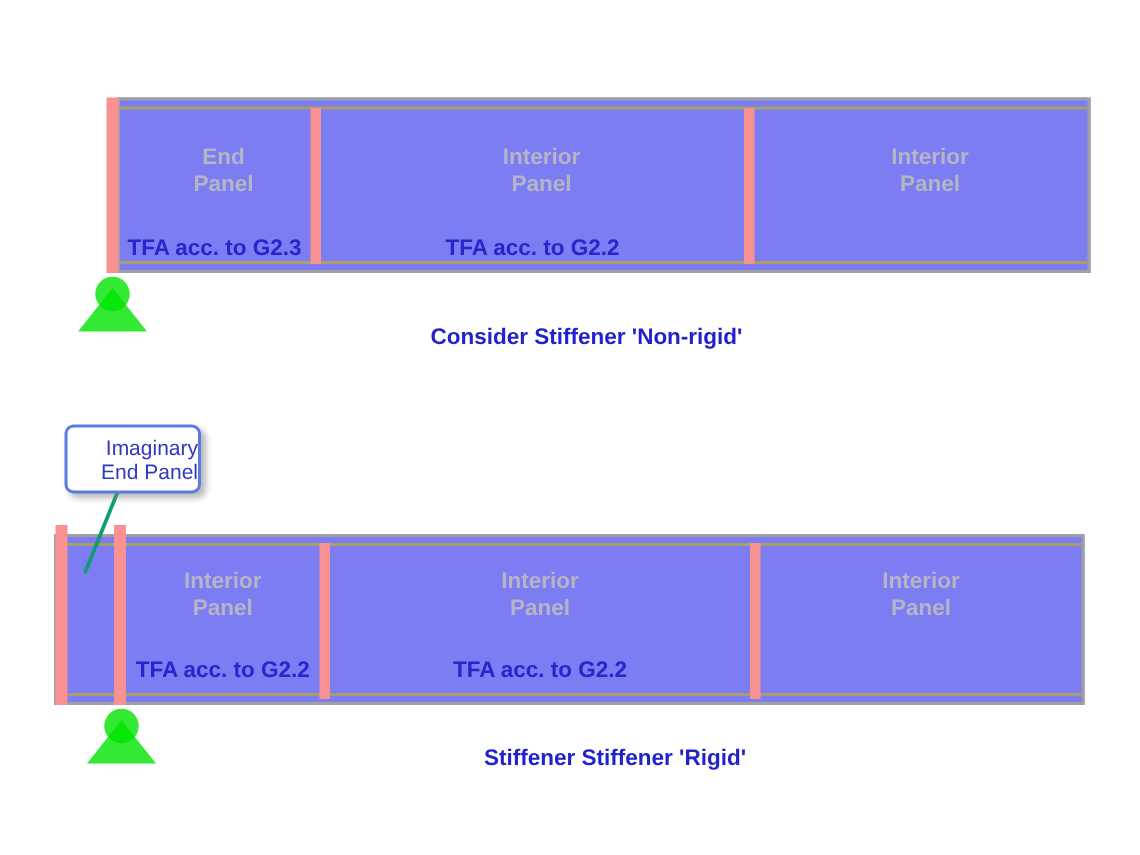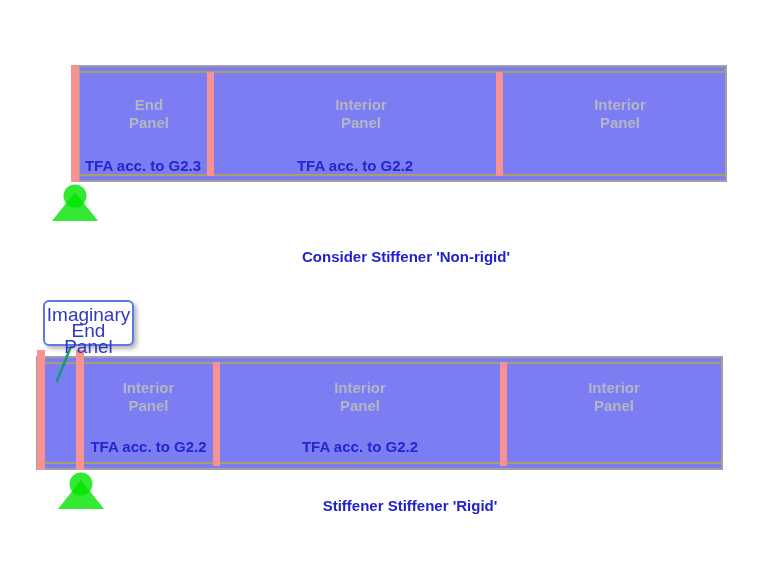--- a/index.html
+++ b/index.html
@@ -25,24 +25,24 @@
   }
   .d1 .panel-title{top:31px;margin-left:12px;}
   .d1 .tfa{bottom:8px;}
   .d2 .panel-title{top:23px;}
   .d2 .tfa{bottom:15px;}
   .caption{
     position:absolute;text-align:center;font-weight:bold;font-size:15px;
     color:#2222cc;white-space:nowrap;
   }
   .callout{
-    position:absolute;left:43px;top:300px;width:91px;height:46px;box-sizing:border-box;
+    position:absolute;left:43px;top:283px;width:91px;height:46px;box-sizing:border-box;
     background:#ffffff;border:2px solid #5a7ce0;border-radius:6px;
     box-shadow:3px 3px 4px rgba(125,125,125,0.55);
-    text-align:center;font-size:19px;line-height:16px;color:#3138bf;
+    text-align:right;font-size:14px;line-height:16px;color:#3138bf;
     padding-top:5px;z-index:6;
   }
   .abs{position:absolute;}
 </style>
 </head>
 <body>
 
 <div id="stage">
 
   <div class="d1">
@@ -77,21 +77,21 @@
         <span>Interior</span><br>
         <span>Panel</span>
       </div>
     </div>
 
     <svg class="abs" style="left:49px;top:182px;" width="52" height="40" viewBox="0 0 52 40">
       <polygon points="26,10 49,39 3,39" fill="#00e400" fill-opacity="0.8"></polygon>
       <circle cx="26" cy="14" r="11.5" fill="#00e400" fill-opacity="0.8"></circle>
     </svg>
 
-    <div class="caption" style="left:150px;top:216px;width:512px;margin-top:32px;">Consider Stiffener 'Non-rigid'</div>
+    <div class="caption" style="left:135px;top:216px;width:512px;">Consider Stiffener 'Non-rigid'</div>
   </div>
 
   <div class="d2">
 
     <div class="callout">
       <span>Imaginary</span><br>
       <span>End Panel</span>
     </div>
     <svg class="abs" style="left:50px;top:326px;z-index:5;" width="36" height="60" viewBox="0 0 36 60">
       <line x1="28" y1="3" x2="7" y2="55" stroke="#0f9b77" stroke-width="2.5" stroke-linecap="round"></line>

